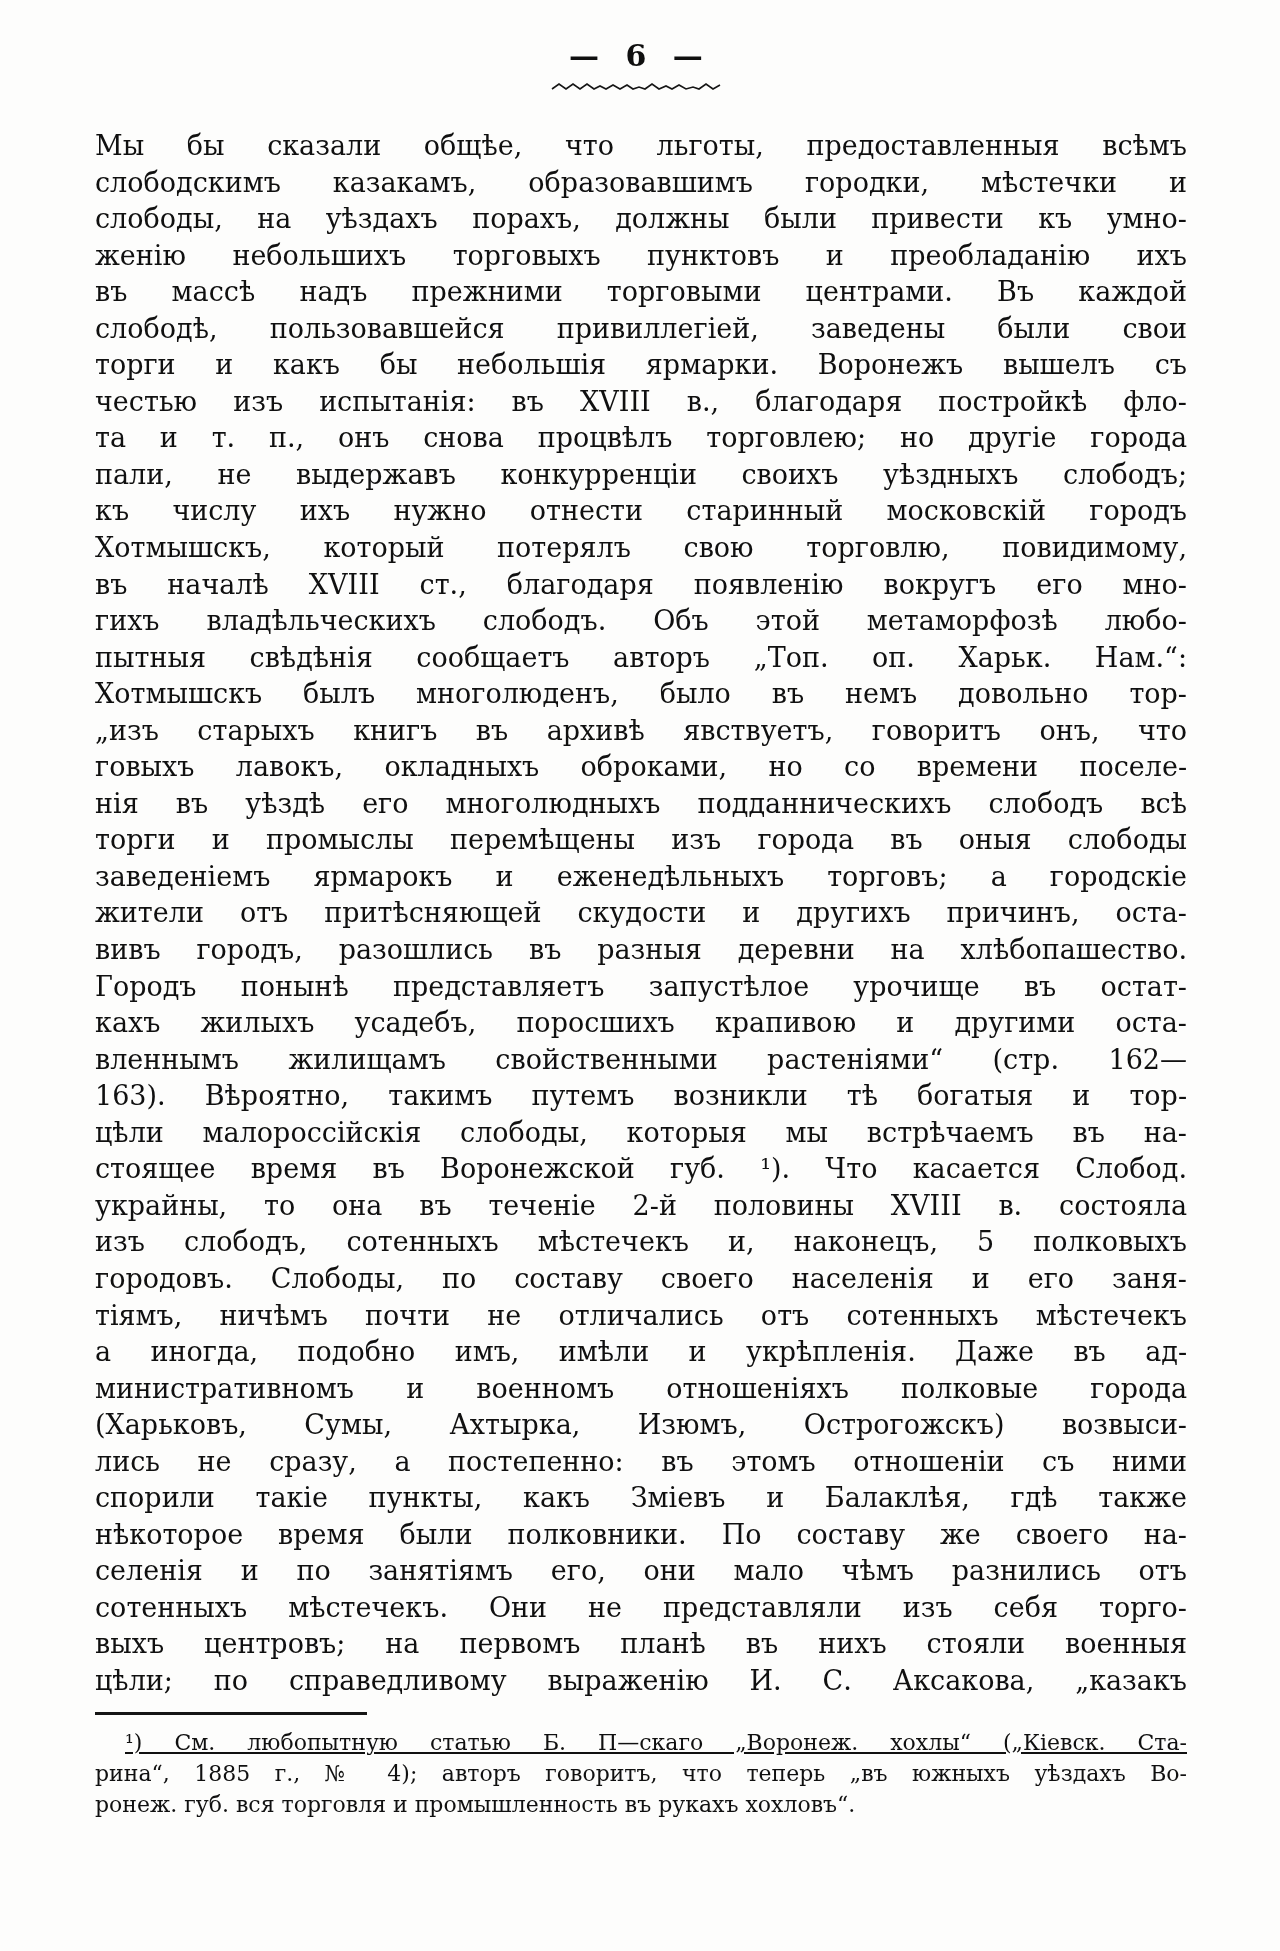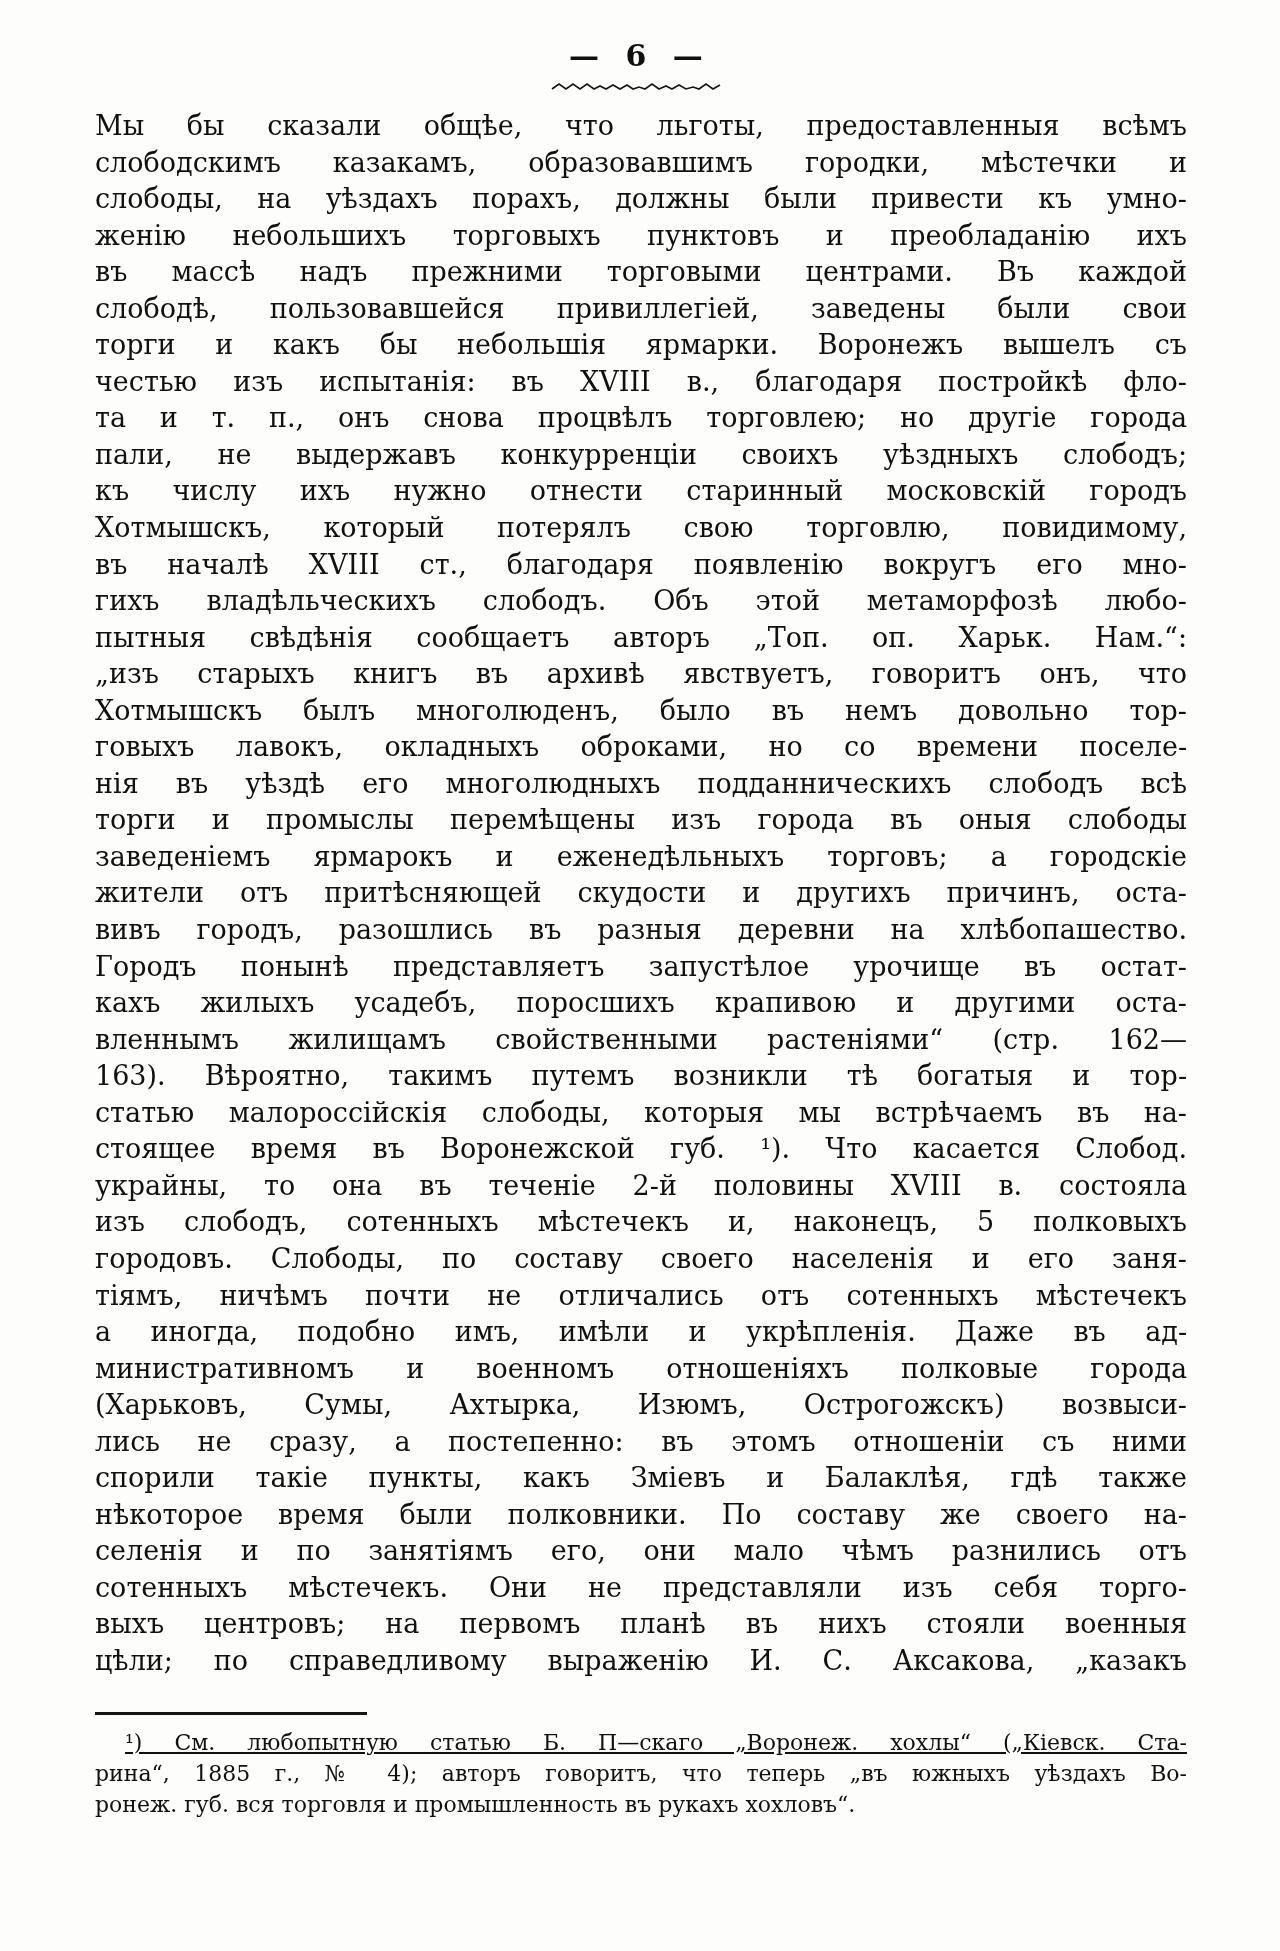--- a/index.html
+++ b/index.html
@@ -29,21 +29,21 @@
   }
   .squiggle {
     position: absolute;
     top: 80px;
     left: 550px;
     width: 172px;
     height: 14px;
   }
   .body-text {
     position: absolute;
-    top: 108px;
+    top: 128px;
     left: 95px;
     width: 1092px;
   }
   .line {
     font-size: 27px;
     line-height: 36.55px;
     text-align: justify;
     text-align-last: justify;
     white-space: normal;
     color: #101010;
@@ -92,33 +92,33 @@
     <div class="line">слободѣ, пользовавшейся привиллегіей, заведены были свои</div>
     <div class="line">торги и какъ бы небольшія ярмарки. Воронежъ вышелъ съ</div>
     <div class="line">честью изъ испытанія: въ XVIII в., благодаря постройкѣ фло-</div>
     <div class="line">та и т. п., онъ снова процвѣлъ торговлею; но другіе города</div>
     <div class="line">пали, не выдержавъ конкурренціи своихъ уѣздныхъ слободъ;</div>
     <div class="line">къ числу ихъ нужно отнести старинный московскій городъ</div>
     <div class="line">Хотмышскъ, который потерялъ свою торговлю, повидимому,</div>
     <div class="line">въ началѣ XVIII ст., благодаря появленію вокругъ его мно-</div>
     <div class="line">гихъ владѣльческихъ слободъ. Объ этой метаморфозѣ любо-</div>
     <div class="line">пытныя свѣдѣнія сообщаетъ авторъ „Топ. оп. Харьк. Нам.“:</div>
+    <div class="line">Хотмышскъ былъ многолюденъ, было въ немъ довольно тор-</div>
     <div class="line">„изъ старыхъ книгъ въ архивѣ явствуетъ, говоритъ онъ, что</div>
-    <div class="line">Хотмышскъ былъ многолюденъ, было въ немъ довольно тор-</div>
     <div class="line">говыхъ лавокъ, окладныхъ оброками, но со времени поселе-</div>
     <div class="line">нія въ уѣздѣ его многолюдныхъ подданническихъ слободъ всѣ</div>
     <div class="line">торги и промыслы перемѣщены изъ города въ оныя слободы</div>
     <div class="line">заведеніемъ ярмарокъ и еженедѣльныхъ торговъ; а городскіе</div>
     <div class="line">жители отъ притѣсняющей скудости и другихъ причинъ, оста-</div>
     <div class="line">вивъ городъ, разошлись въ разныя деревни на хлѣбопашество.</div>
     <div class="line">Городъ понынѣ представляетъ запустѣлое урочище въ остат-</div>
     <div class="line">кахъ жилыхъ усадебъ, поросшихъ крапивою и другими оста-</div>
     <div class="line">вленнымъ жилищамъ свойственными растеніями“ (стр. 162—</div>
     <div class="line">163). Вѣроятно, такимъ путемъ возникли тѣ богатыя и тор-</div>
-    <div class="line">статью малороссійскія слободы, которыя мы встрѣчаемъ въ на-</div>
+    <div class="line">цѣли малороссійскія слободы, которыя мы встрѣчаемъ въ на-</div>
     <div class="line">стоящее время въ Воронежской губ. ¹). Что касается Слобод.</div>
     <div class="line">украйны, то она въ теченіе 2-й половины XVIII в. состояла</div>
     <div class="line">изъ слободъ, сотенныхъ мѣстечекъ и, наконецъ, 5 полковыхъ</div>
     <div class="line">городовъ. Слободы, по составу своего населенія и его заня-</div>
     <div class="line">тіямъ, ничѣмъ почти не отличались отъ сотенныхъ мѣстечекъ</div>
     <div class="line">а иногда, подобно имъ, имѣли и укрѣпленія. Даже въ ад-</div>
     <div class="line">министративномъ и военномъ отношеніяхъ полковые города</div>
     <div class="line">(Харьковъ, Сумы, Ахтырка, Изюмъ, Острогожскъ) возвыси-</div>
     <div class="line">лись не сразу, а постепенно: въ этомъ отношеніи съ ними</div>
     <div class="line">спорили такіе пункты, какъ Зміевъ и Балаклѣя, гдѣ также</div>

